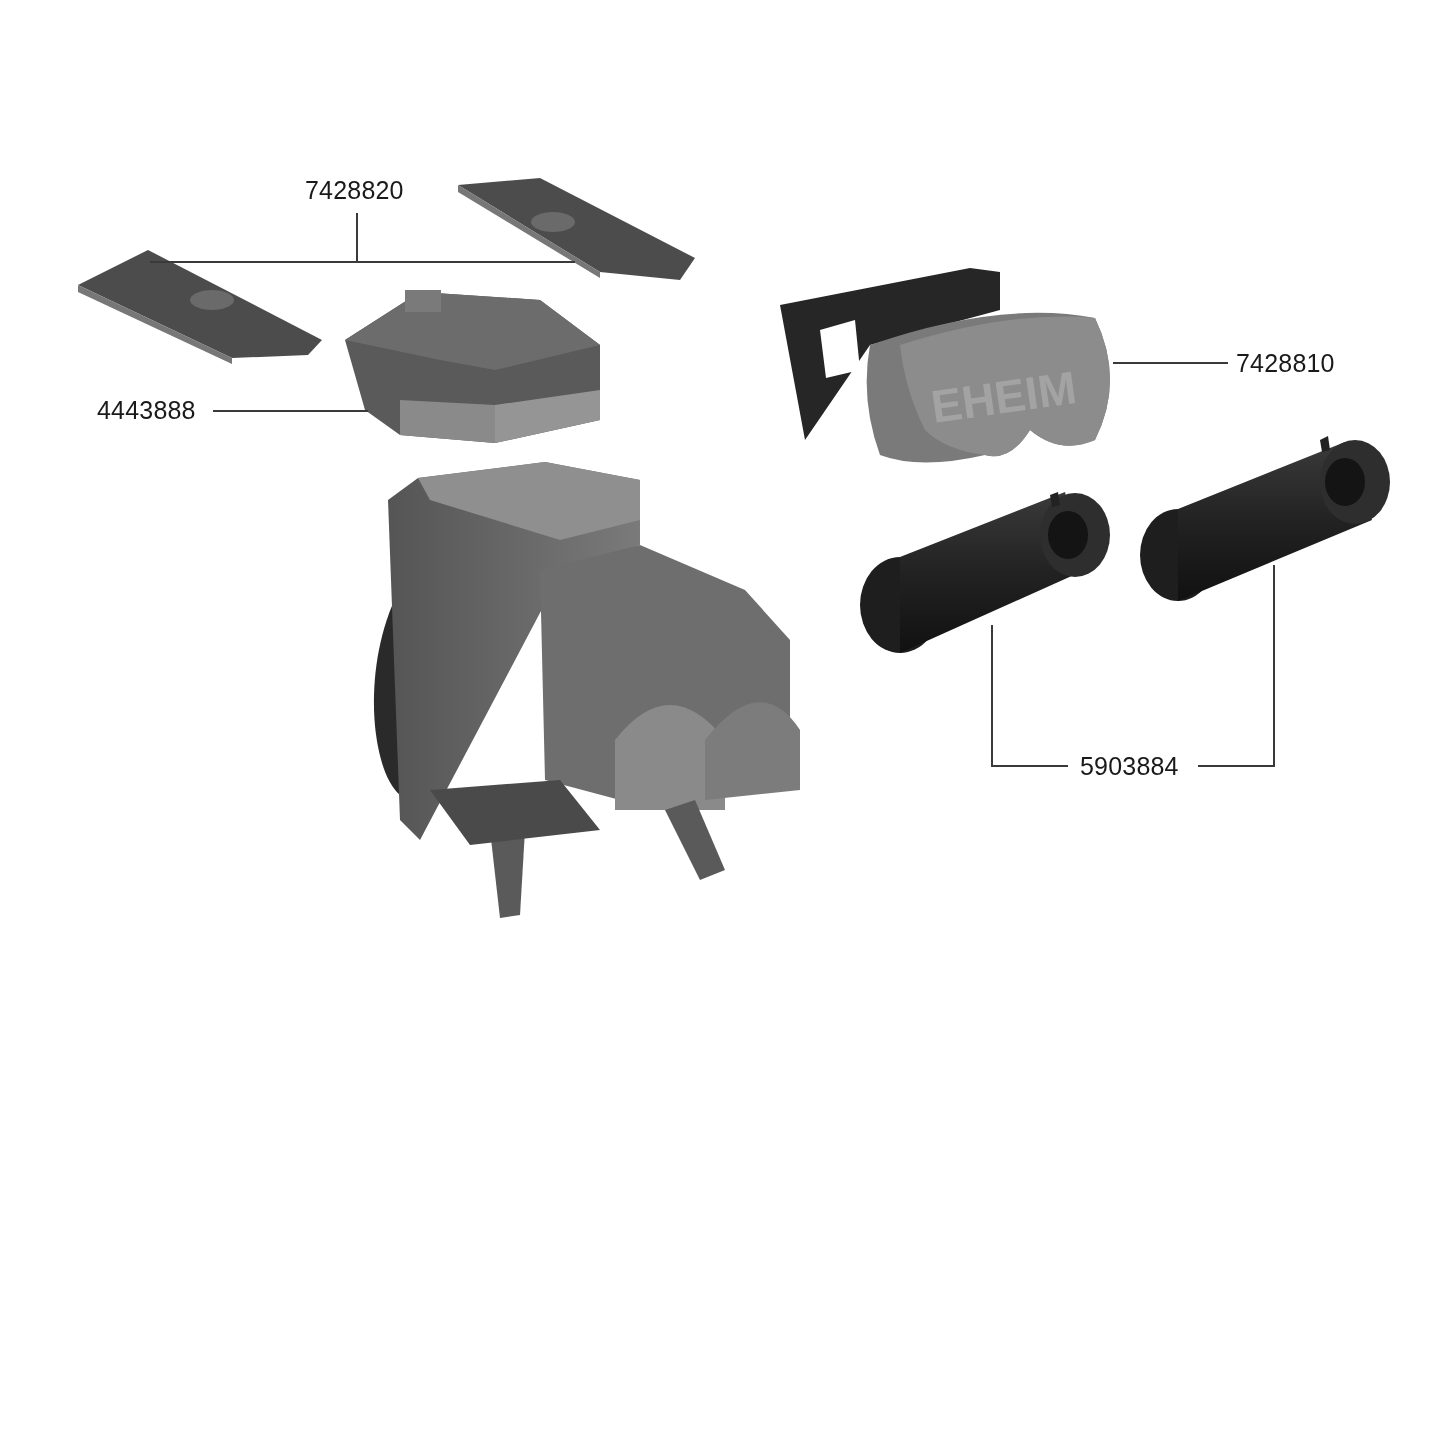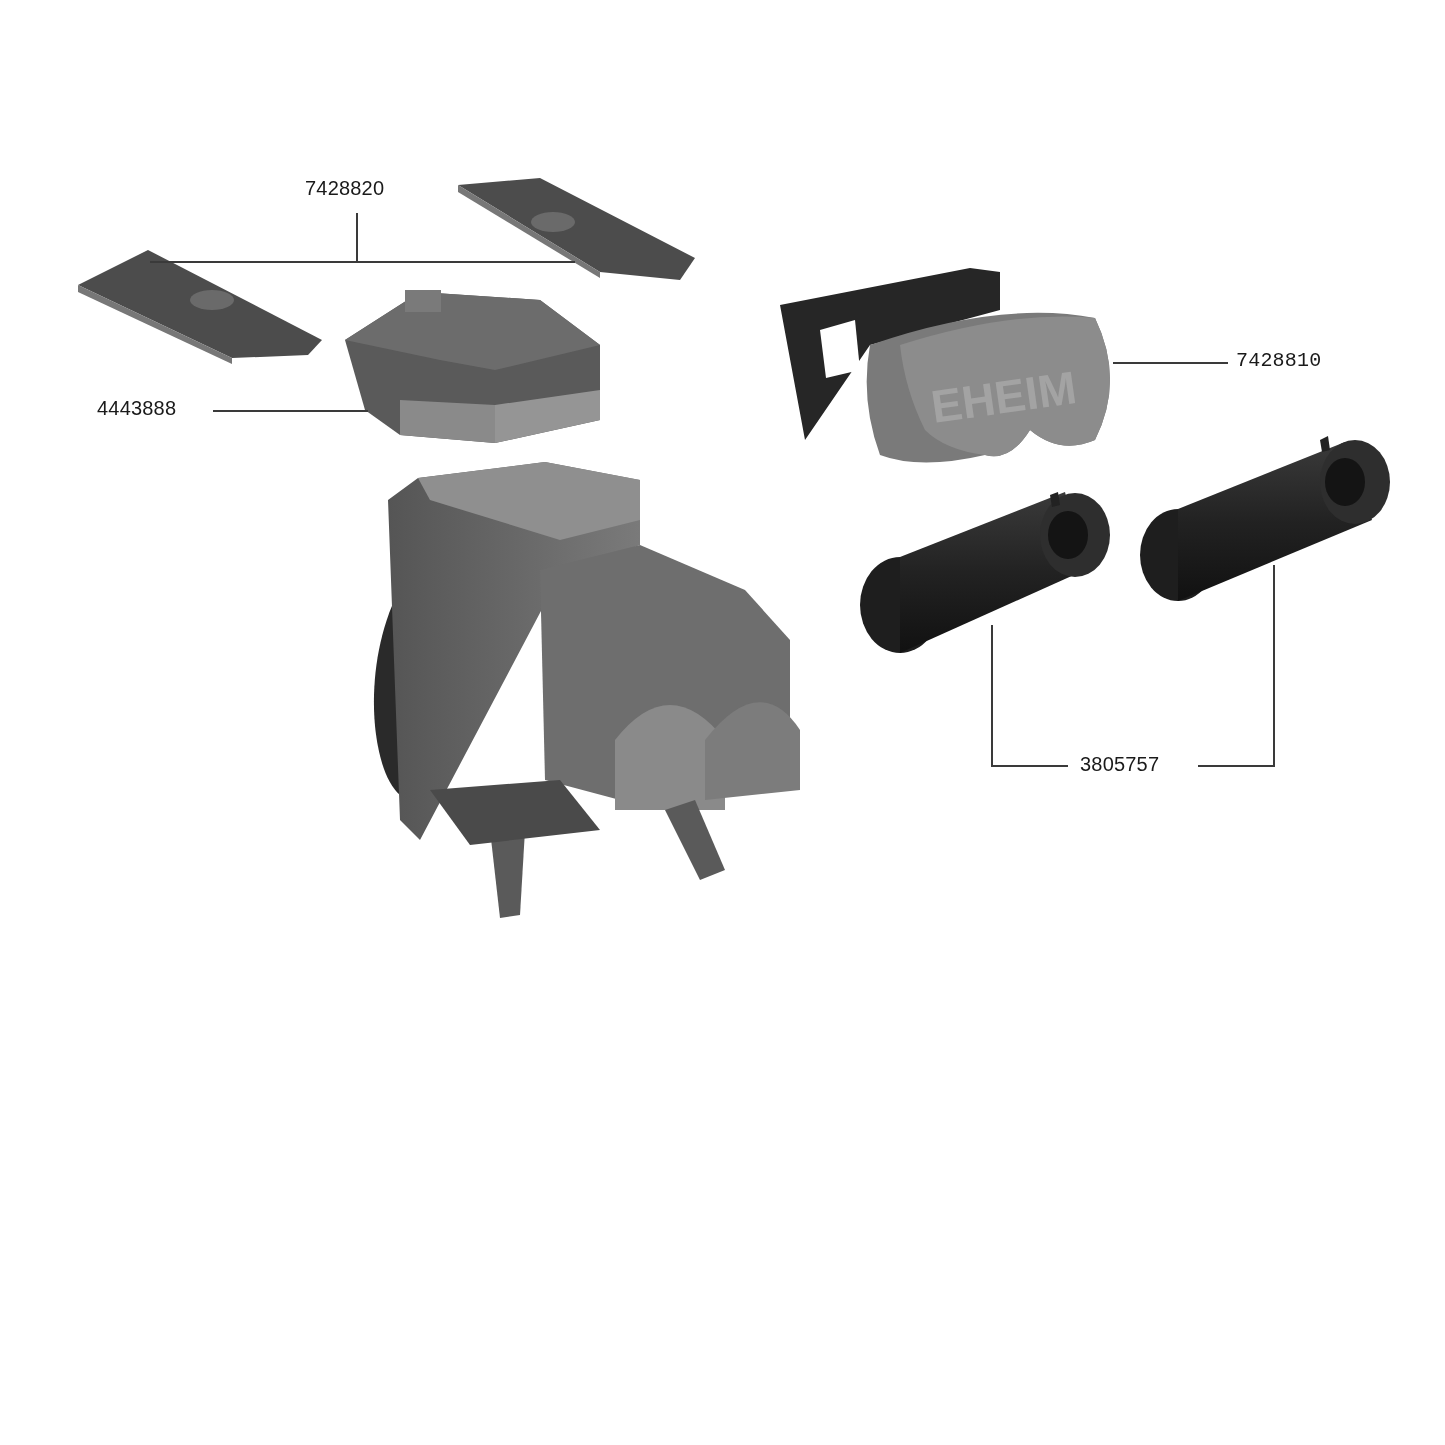--- a/index.html
+++ b/index.html
@@ -1,19 +1,19 @@
 <!DOCTYPE html>
 <html><head>
 <meta charset="utf-8">
 <style>
   html, body { margin:0; padding:0; background:#ffffff; }
   body { width:1445px; height:1445px; position:relative; overflow:hidden;
          font-family:"Liberation Sans", sans-serif; }
   #diagram { position:absolute; left:0; top:0; width:1445px; height:1445px; }
-  .label { position:absolute; font-size:20px; color:#1a1a1a; line-height:1; letter-spacing:0.2px; }
+  .label { position:absolute; font-size:25px; color:#1a1a1a; line-height:1; letter-spacing:0.2px; }
 </style>
 </head>
 <body>
 
 <div id="diagram">
 <svg width="1445" height="1445" viewBox="0 0 1445 1445" xmlns="http://www.w3.org/2000/svg">
   <defs>
     <linearGradient id="gBody" x1="0" x2="1" y1="0" y2="0">
       <stop offset="0" stop-color="#555"></stop>
       <stop offset="1" stop-color="#7a7a7a"></stop>
@@ -85,15 +85,15 @@
     <line x1="150" y1="262" x2="575" y2="262"></line>
     <line x1="213" y1="411" x2="368" y2="411"></line>
     <line x1="1113" y1="363" x2="1228" y2="363"></line>
     <polyline points="992,625 992,766 1068,766"></polyline>
     <polyline points="1198,766 1274,766 1274,565"></polyline>
   </g>
 </svg>
 
   <div class="label" style="left:305px; top:178px;">7428820</div>
   <div class="label" style="left:97px; top:398px;">4443888</div>
-  <div class="label" style="left:1236px; top:351px;font-family:Liberation Mono, monospace;">7428810</div>
-  <div class="label" style="left:1080px; top:754px;">3805757</div>
+  <div class="label" style="left:1236px; top:351px;">7428810</div>
+  <div class="label" style="left:1080px; top:754px;">5903884</div>
 </div>
 
 </body></html>

